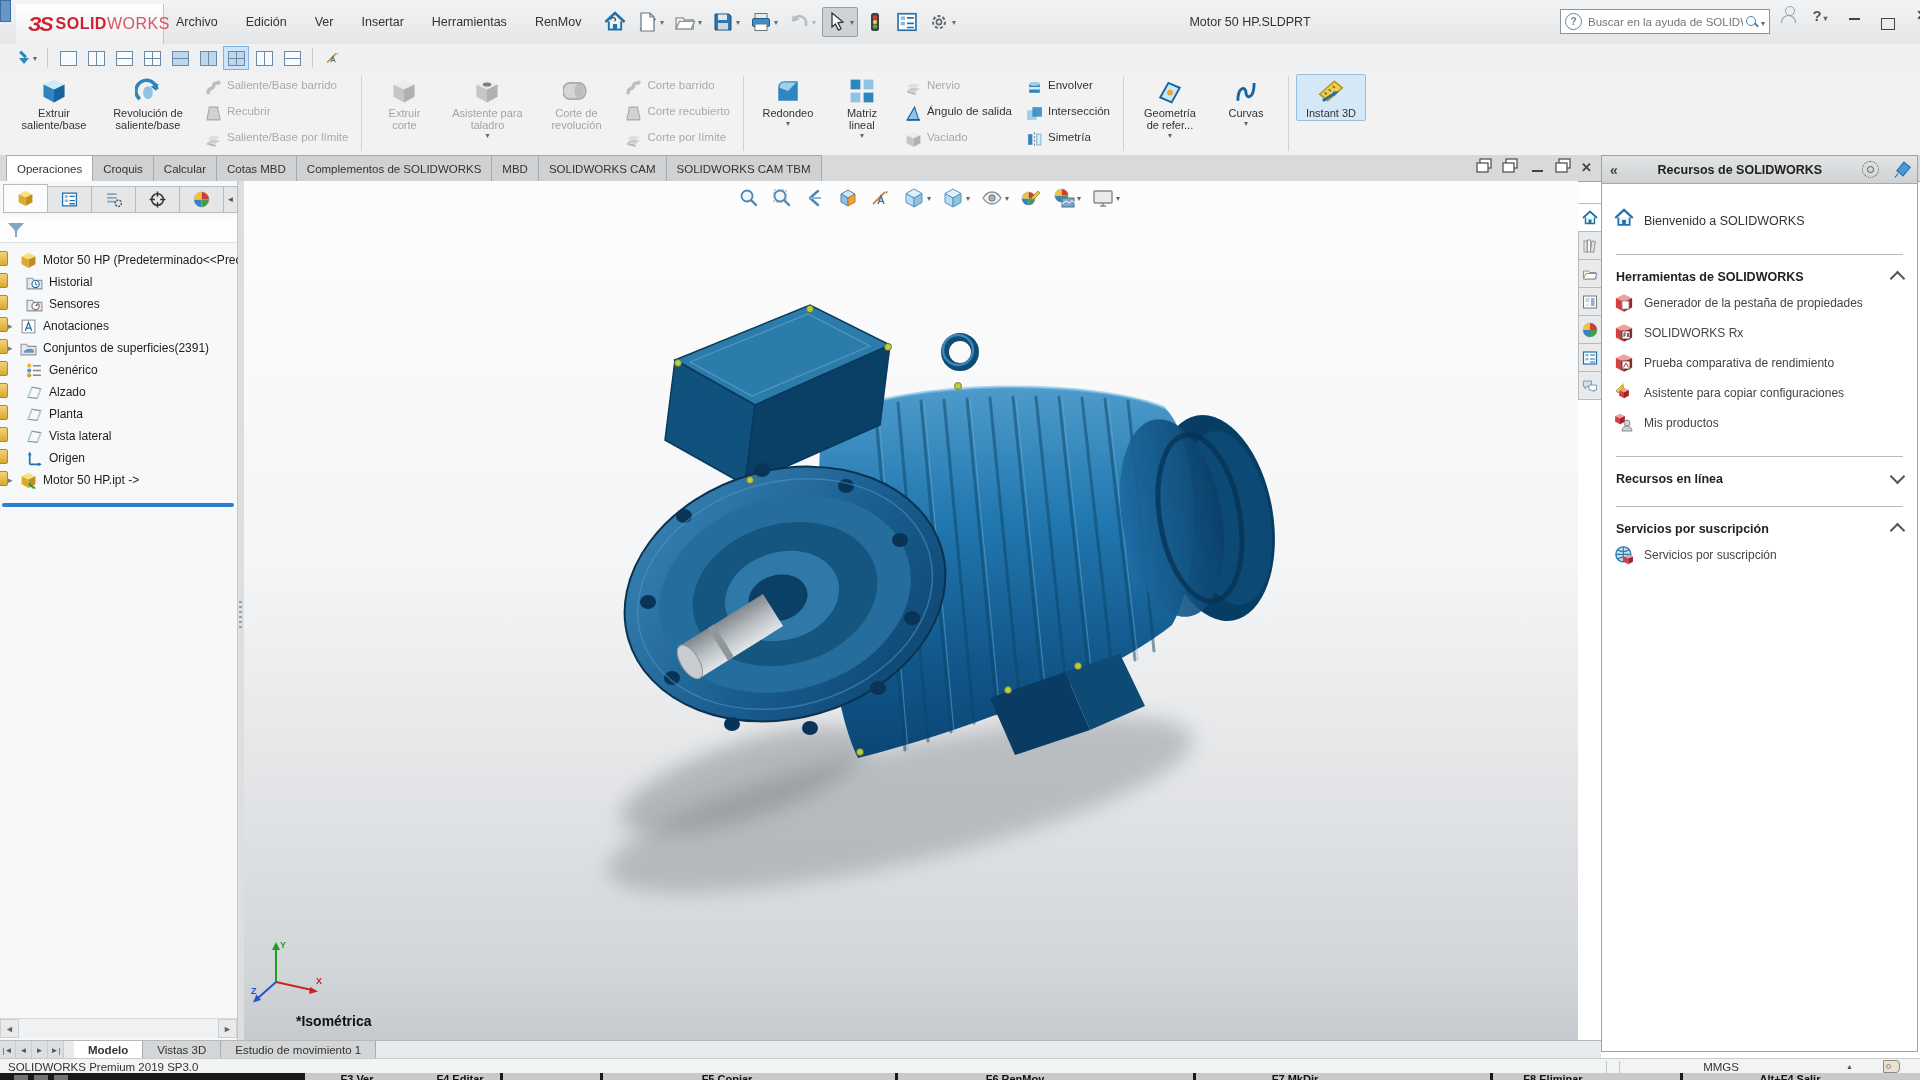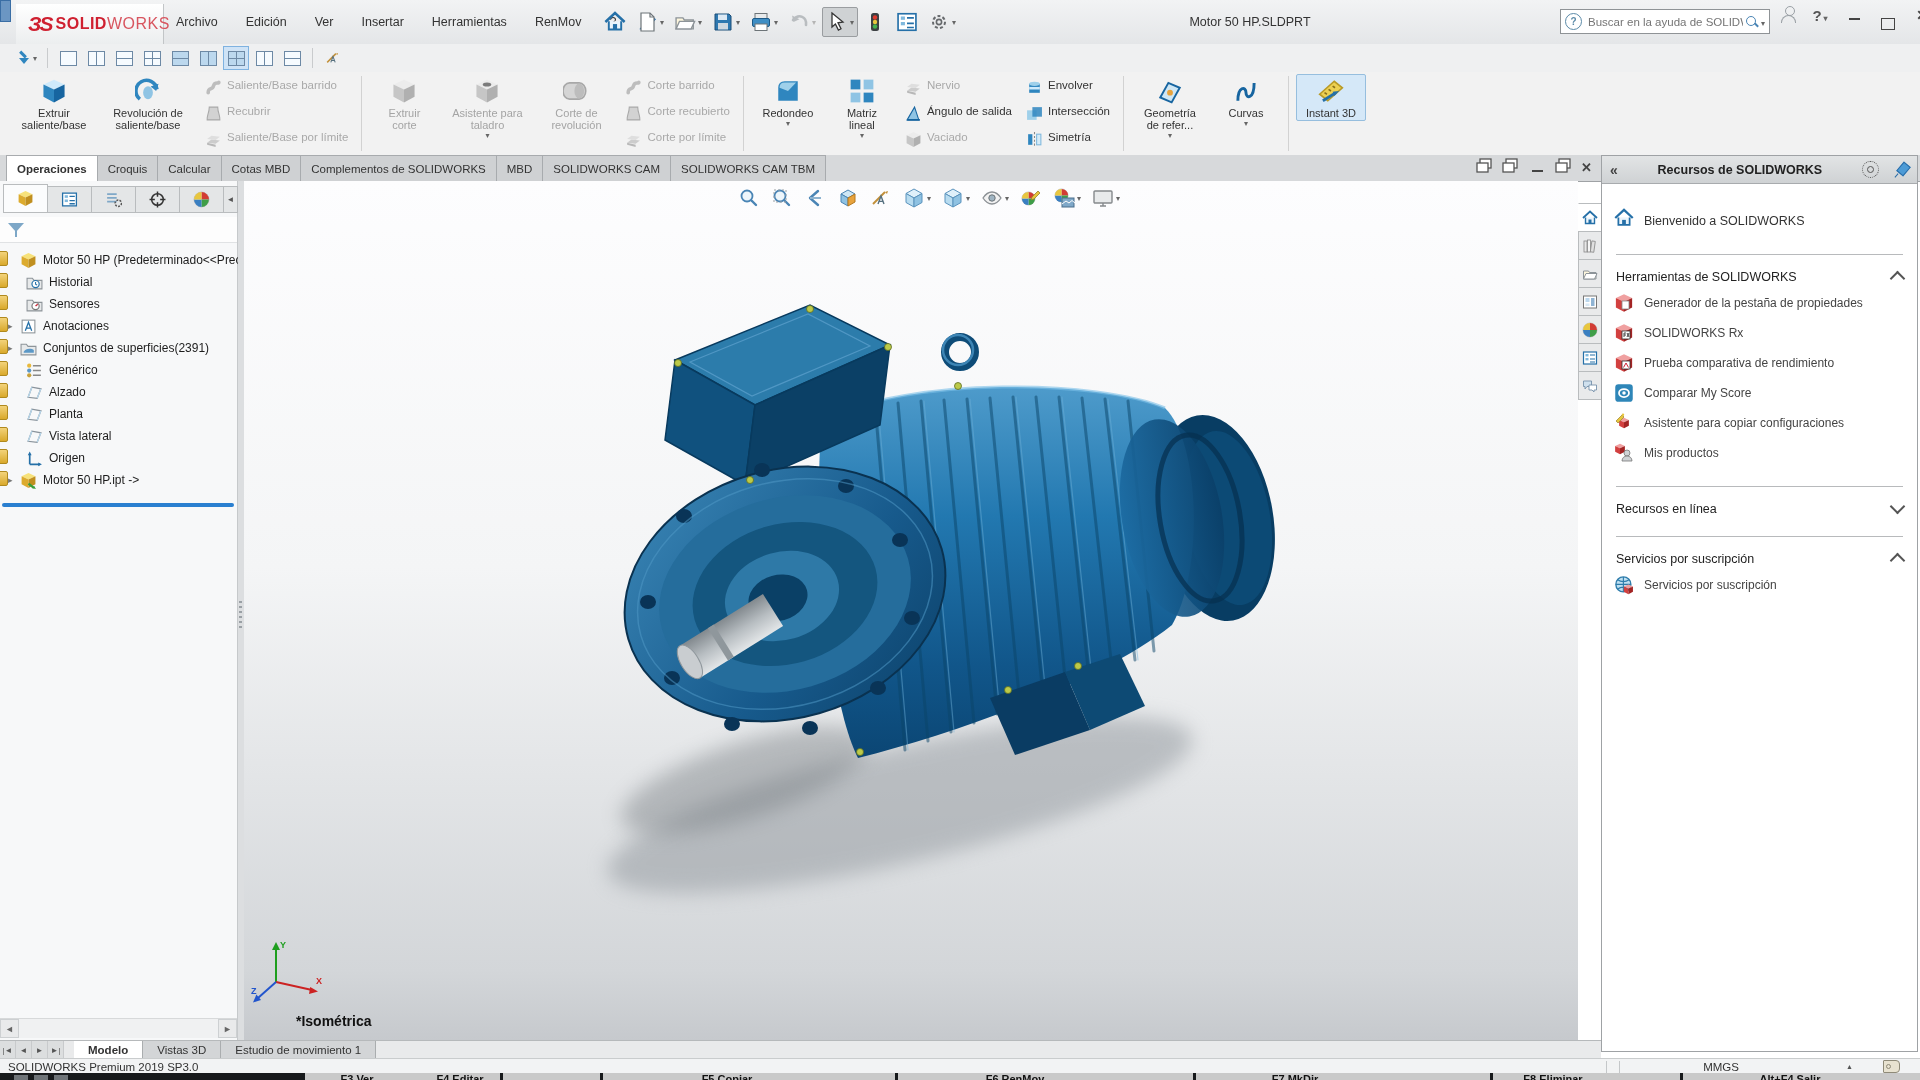--- a/index.html
+++ b/index.html
@@ -65,21 +65,21 @@
   .bigbtn svg{width:26px;height:26px}
   .bigbtn .bcaret{font-size:8px;color:#666;line-height:8px;margin-top:1px}
   .smstack{display:flex;flex-direction:column;justify-content:flex-start;padding-top:4px}
   .smbtn{display:flex;height:24px;padding:0 6px;border:1px solid transparent;border-radius:2px}
   .smbtn svg{width:17px;height:17px;margin-right:5px;flex:none}
   .smbtn .slabel{font-size:11.5px;color:#333;white-space:nowrap}
   .smbtn.disabled .slabel{color:#a9a9a9}
   
   #cmdtabs{left:0;top:155px;width:1920px;height:26px;background:#d7d9db;border-bottom:1px solid #9fa2a5;display:flex;align-items:flex-end}
   .ctab{height:25px;display:flex;align-items:center;padding:0 10px;font-size:11.5px;color:#333;background:#cfd1d3;border:1px solid #a8abae;border-bottom:none;margin-left:-1px}
-  .ctab.active{background:#fff;font-weight:bold;position:relative;z-index:2}
+  .ctab.active{background:#fff;font-weight:normal;position:relative;z-index:2}
   #docwin-controls{position:absolute;right:328px;top:158px;display:flex;gap:9px;align-items:center}
   .dwc svg{width:17px;height:15px}
   
   #fmpanel{left:0;top:181px;width:238px;height:859px;background:#f7f8f9;border-right:1px solid #c6c9cb;box-sizing:border-box}
   #fm-tabs{position:absolute;left:4px;top:6px;display:flex;height:26px;align-items:flex-end}
   .fmtab{width:43px;height:25px;background:#e4e6e7;border:1px solid #b9bcbe;display:flex;align-items:center;justify-content:center;margin-left:-1px}
   .fmtab.active{background:#fbfcfd;height:27px}
   .fmtab svg{width:17px;height:17px}
   .fm-arr{width:13px;height:25px;display:flex;align-items:center;justify-content:center;color:#555;font-size:8px;border:1px solid #b9bcbe;background:#e4e6e7;margin-left:-1px}
   #fm-filter{position:absolute;left:0px;top:36px;width:237px;height:26px;background:#fdfdfd;border-bottom:1px solid #e0e2e4;display:flex;align-items:center;padding-left:8px;box-sizing:border-box}
@@ -114,21 +114,21 @@
   #taskpane{left:1601px;top:155px;width:317px;height:897px;background:#fff;border:1px solid #9fa2a5;box-sizing:border-box}
   #tp-header{height:27px;background:linear-gradient(#e2e4e5,#cfd2d4);border-bottom:1px solid #a8abae;display:flex;align-items:center;padding:0 8px}
   #tp-title{flex:1;text-align:center;font-weight:bold;font-size:12.5px;color:#222}
   .chev-l{color:#444;font-size:14px;font-weight:bold}
   .gear-ic{width:15px;height:15px;border:1.6px dotted #555;border-radius:50%;position:relative;margin-right:8px}
   .gear-ic:before{content:"";position:absolute;left:4px;top:4px;width:5px;height:5px;border:1.4px solid #555;border-radius:50%}
   .tp-welcome{display:flex;align-items:flex-end;padding:24px 12px 18px}
   .tp-welcome .wlabel{font-size:12.5px;color:#333;margin-left:10px}
   .tp-divider{height:1px;background:#b8babc;margin:8px 14px}
   .tp-section{display:flex;align-items:center;padding:6px 14px 4px}
-  .tp-section .stitle{flex:1;font-weight:normal;font-size:12.5px;color:#222}
+  .tp-section .stitle{flex:1;font-weight:bold;font-size:12.5px;color:#222}
   .chev{width:9px;height:9px;border-right:2px solid #555;border-bottom:2px solid #555;display:inline-block}
   .chev.up{transform:rotate(-135deg);margin-top:4px}
   .chev.down{transform:rotate(45deg);margin-bottom:4px}
   .tp-item{display:flex;align-items:center;padding:5px 12px}
   .tp-item .ilabel{font-size:12px;color:#444;margin-left:10px}
   .tp-item svg,.tp-welcome svg{width:20px;height:20px;flex:none}
   
   #dtabbar{left:0;top:1040px;width:1601px;height:18px;background:#e9eaeb;border-top:1px solid #b6b9bb;display:flex;align-items:stretch}
   .navbtn{width:15px;display:flex;align-items:center;justify-content:center;font-size:8px;color:#555;border-right:1px solid #c8cacc;background:#dcdedf}
   .dtab{display:flex;align-items:center;padding:0 14px;font-size:11.5px;color:#333;background:#d3d5d7;border-right:1px solid #aaadaf}
@@ -1084,26 +1084,20 @@
       </svg>
     <span class="ilabel">SOLIDWORKS Rx</span>
   </div>
   <div class="tp-item">
     <svg>
         <use href="#s-cube-red"></use>
         <rect x="8" y="8" width="8" height="8" fill="#fff" stroke="#333" stroke-width=".8"></rect>
         <path d="M9.5 14.5 12 10l2.5 4.5" stroke="#c23" stroke-width="1" fill="none"></path>
       </svg>
     <span class="ilabel">Prueba comparativa de rendimiento</span>
-  </div>
-  <div class="tp-item">
-    <svg>
-        <use href="#s-myscore"></use>
-      </svg>
-    <span class="ilabel">Comparar My Score</span>
   </div>
   <div class="tp-item">
     <svg>
         <use href="#s-cube-red" x="4" y="4" width="12" height="12"></use>
         <path d="M2 8 8 2l2 2-6 6z" fill="#e8c63e" stroke="#9b832a" stroke-width=".7"></path>
         <circle cx="9" cy="1.8" r="1.2" fill="#e8c63e"></circle>
       </svg>
     <span class="ilabel">Asistente para copiar configuraciones</span>
   </div>
   <div class="tp-item">

